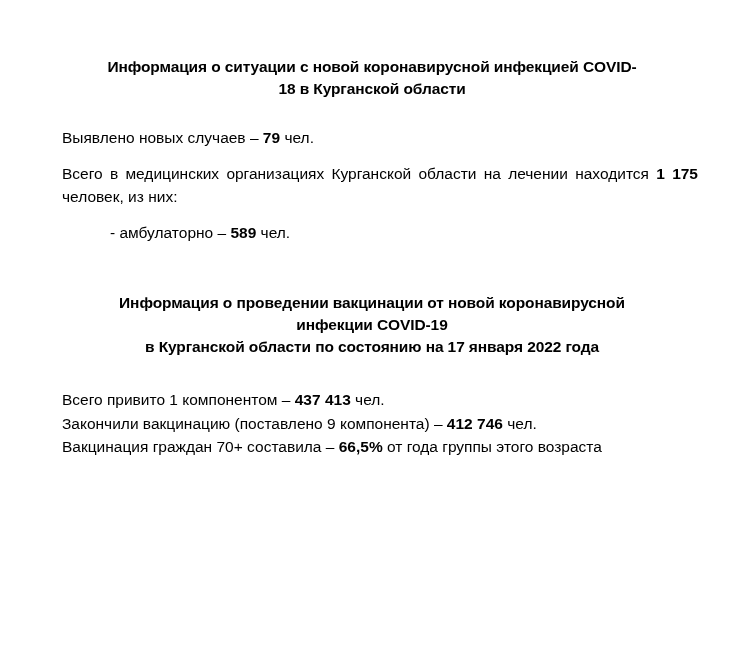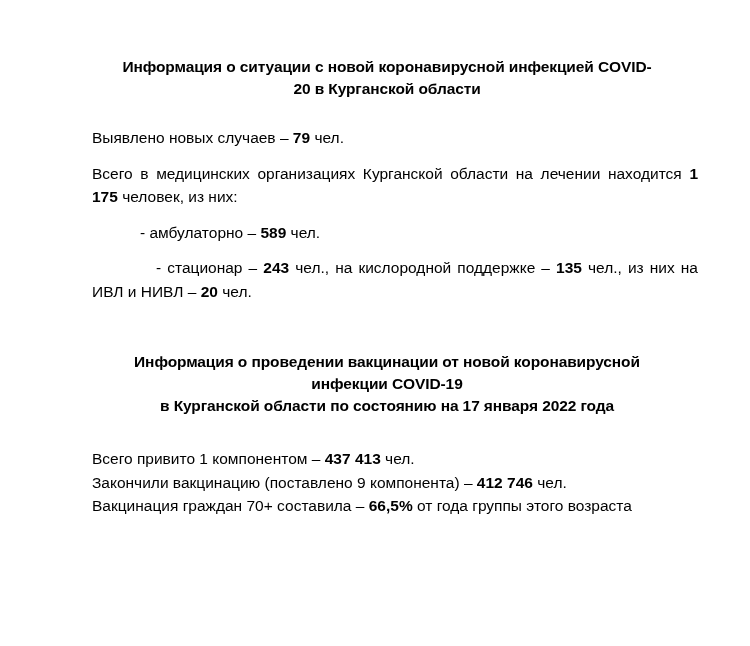--- a/index.html
+++ b/index.html
@@ -12,21 +12,21 @@
     background: #ffffff;
     font-family: "Liberation Sans", sans-serif;
     color: #000000;
     overflow: hidden;
   }
   .page {
     position: relative;
     width: 750px;
     height: 646px;
     box-sizing: border-box;
-    padding: 56px 52px 0 76px;
+    padding: 56px 52px 0 46px;
   }
   .doc-title {
     font-size: 15.5px;
     font-weight: bold;
     text-align: center;
     line-height: 1.42;
     letter-spacing: -0.1px;
     margin: 0 8px;
   }
   .title-line {
@@ -65,40 +65,37 @@
     text-justify: inter-word;
   }
 </style>
 </head>
 <body>
 
 <div class="page">
 
   <div class="doc-title">
     <span class="title-line">Информация о ситуации с новой коронавирусной инфекцией COVID-</span>
-    <span class="title-line">20 в Курганской области</span>
+    <span class="title-line">18 в Курганской области</span>
   </div>
 
   <div class="block">
 
     <p class="para nojust">
       <span>Выявлено новых случаев – </span><b>79</b><span> чел.</span>
     </p>
 
     <p class="para just-block">
       <span>Всего в медицинских организациях Курганской области на лечении находится </span><b>1 175</b><span> человек, из них:</span>
     </p>
 
     <p class="para nojust indent">
       <span>- амбулаторно – </span><b>589</b><span> чел.</span>
     </p>
 
-    <p class="para just-block" style="text-indent:64px;">
-      <span>- стационар – </span><b>243</b><span> чел., на кислородной поддержке – </span><b>135</b><span> чел., из них на ИВЛ и НИВЛ – </span><b>20</b><span> чел.</span>
-    </p>
 
   </div>
 
   <div class="doc-title section-two-title">
     <span class="title-line">Информация о проведении вакцинации от новой коронавирусной</span>
     <span class="title-line">инфекции COVID-19</span>
     <span class="title-line">в Курганской области по состоянию на 17 января 2022 года</span>
   </div>
 
   <div class="block section-two-body">

